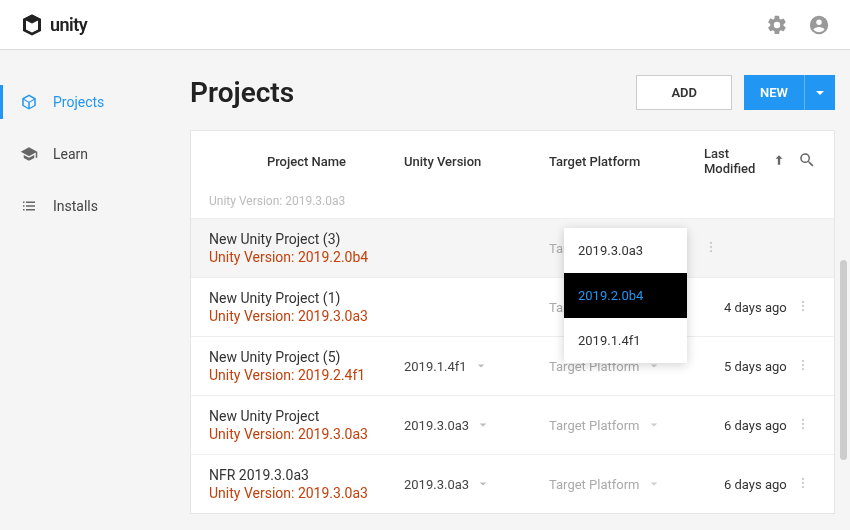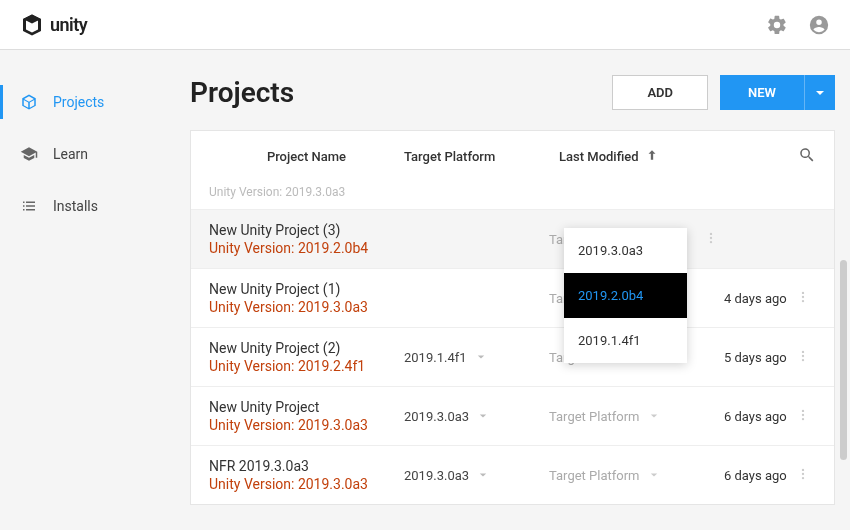--- a/index.html
+++ b/index.html
@@ -15,21 +15,21 @@
 .nav-item { display:flex; align-items:center; gap:15px; padding:8px 0 8px 20px; cursor:pointer; font-size:14px; color:#444; margin-bottom:18px; }
 .nav-item.active { color:#2196F3; border-left:3px solid #2196F3; padding-left:17px; }
 .nav-item svg { width:18px; height:18px; }
 .nav-item.active svg { fill:#2196F3; }
 .main { flex:1; padding:25px 15px 0 20px; position:relative; }
 .title-row { display:flex; align-items:center; justify-content:space-between; margin-bottom:20px; }
 .title { font-size:28px; font-weight:600; color:#222; }
 .actions { display:flex; gap:12px; }
 .btn-add { background:#fff; border:1px solid #ccc; padding:9px 34px; font-size:13px; font-weight:600; color:#333; cursor:pointer; }
 .btn-new-group { display:flex; }
-.btn-new { background:#2196F3; color:#fff; border:none; padding:9px 28px; font-size:13px; font-weight:600; cursor:pointer; }
+.btn-new { background:#2196F3; color:#fff; border:none; padding:9px 16px; font-size:13px; font-weight:600; cursor:pointer; }
 .btn-new-arrow { background:#2196F3; border:none; border-left:1px solid rgba(255,255,255,0.3); padding:9px 10px; cursor:pointer; display:flex; align-items:center; }
 .btn-new-arrow svg { width:10px; height:10px; fill:#fff; }
 .panel { background:#fff; border:1px solid #e5e5e5; position:relative; }
 .col-head { display:flex; padding:15px 18px; align-items:center; font-size:13px; color:#333; }
 .c-name { flex:0 0 195px; font-weight:500;text-align:center; }
 .c-ver { flex:0 0 145px; font-weight:500; }
 .c-plat { flex:0 0 155px; font-weight:500; }
 .c-mod { flex:1; display:flex; align-items:center; gap:6px; font-weight:500; }
 .c-search { flex:0 0 30px; text-align:right; }
 .c-search svg { width:18px; height:18px; fill:#666; cursor:pointer; }
@@ -109,20 +109,21 @@
                 <path d="M1 3l4 4 4-4z"></path>
               </svg>
             </button>
         </div>
       </div>
     </div>
 
     <div class="panel">
       <div class="col-head">
         <div class="c-name">Project Name</div>
+        <div class="c-ver">Unity Version</div>
         <div class="c-plat">Target Platform</div>
         <div class="c-mod">
           <span>Last Modified</span>
           <span class="arrow-up"><svg viewBox="0 0 24 24">
                 <path d="M12 4l-6 6h4v10h4V10h4z"></path>
               </svg></span>
         </div>
         <div class="c-search">
           <svg viewBox="0 0 24 24">
               <path d="M15.5 14h-.8l-.3-.3a6.5 6.5 0 1 0-.7.7l.3.3v.8l5 5 1.5-1.5-5-5zM9.5 14A4.5 4.5 0 1 1 14 9.5 4.5 4.5 0 0 1 9.5 14z"></path>
@@ -168,21 +169,21 @@
             </div>
             <div class="r-mod">4 days ago</div>
             <div class="r-menu"><svg viewBox="0 0 24 24">
                 <circle cx="12" cy="5" r="2"></circle>
                 <circle cx="12" cy="12" r="2"></circle>
                 <circle cx="12" cy="19" r="2"></circle>
               </svg></div>
           </div>
           <div class="row">
             <div class="r-name">
-              <div class="pn">New Unity Project (2)</div>
+              <div class="pn">New Unity Project (5)</div>
               <div class="pv">Unity Version: 2019.2.4f1</div>
             </div>
             <div class="r-ver">
               <span>2019.1.4f1</span>
               <svg viewBox="0 0 10 10">
                 <path d="M1 3l4 4 4-4z"></path>
               </svg>
             </div>
             <div class="r-plat">
               <span>Target Platform</span>

